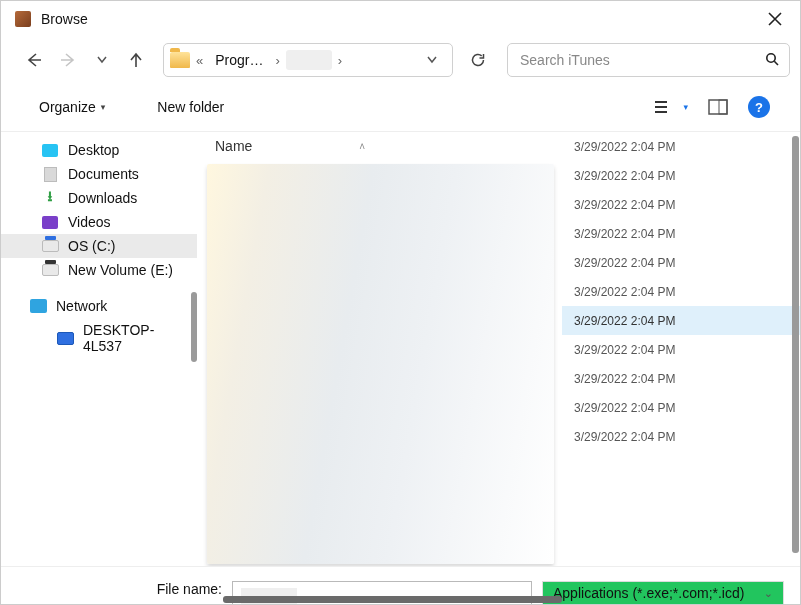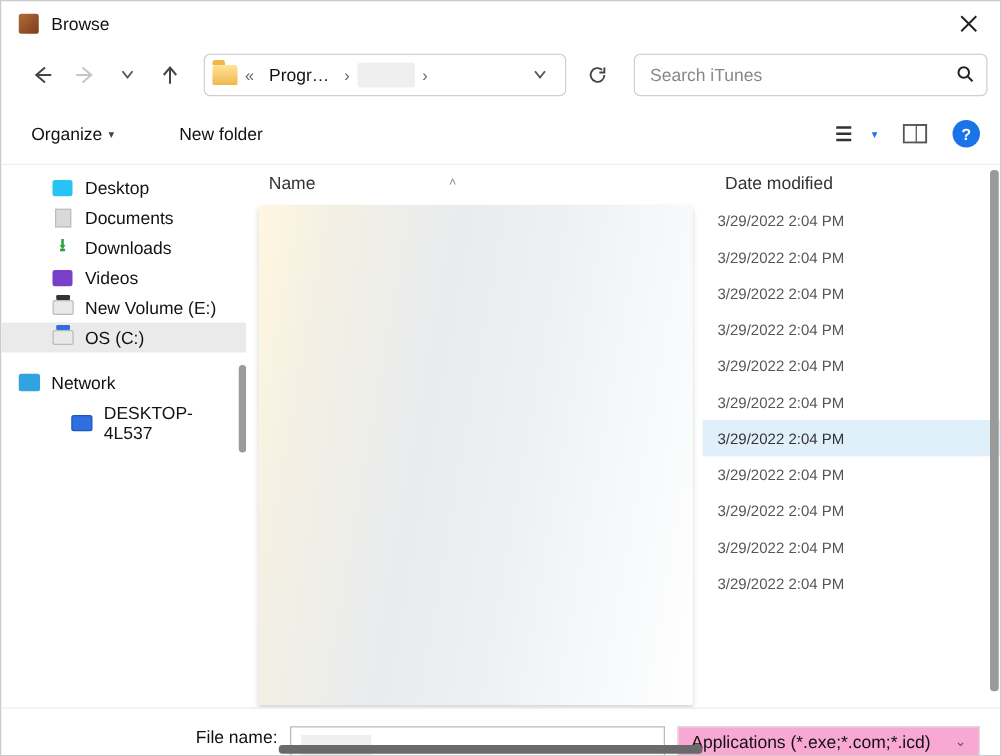--- a/index.html
+++ b/index.html
@@ -113,21 +113,21 @@
     flex:1; border:none; outline:none;
     font-size: 14px; color:#555;
     background: transparent;
   }
   .search-box input::placeholder { color:#888; }
   .search-icon { font-size: 14px; color:#222; }
 
   
   .toolbar {
     display:flex; align-items:center;
-    padding: 10px 16px;
+    padding: 10px 30px;
     gap: 8px;
   }
   .tb-item {
     padding: 4px 8px;
     cursor: pointer;
     display:flex; align-items:center; gap:5px;
     font-size: 14px;
   }
   .tb-caret { font-size: 9px; color:#444; }
   .toolbar .spacer { flex:1; }
@@ -270,21 +270,21 @@
     background:#fff;
   }
   .fn-combo .blurval {
     width: 56px; height: 16px; background:#efefef;
   }
   .fn-combo .cbx-caret { margin-left:auto; font-size:11px; color:#555;}
   .filter-combo {
     flex:1;
     height: 24px;
     border: 1px solid #dcdcdc;
-    background:#f9a8d4;
+    background:#22c55e;
     display:flex; align-items:center;
     padding: 0 10px;
     font-size: 14px;
   }
   .filter-combo .cbx-caret { margin-left:auto; font-size:11px; color:#555;}
   .btn-row {
     display:flex; align-items:center; justify-content:space-between;
     gap: 10px;
     position: relative;
     text-decoration: underline;
@@ -420,35 +420,35 @@
             <span style="color:#2f9e44;font-weight:bold">⭳</span>
           </span>
           <span>Downloads</span>
         </div>
         <div class="side-item">
           <span class="ico">
             <span class="ico-videos"></span>
           </span>
           <span>Videos</span>
         </div>
+        <div class="side-item selected">
+          <span class="ico">
+            <span class="ico-drive"></span>
+          </span>
+          <span>OS (C:)</span>
+        </div>
         <div class="side-item">
           <span class="ico">
             <span class="ico-drive ext"></span>
           </span>
           <span>New Volume (E:)</span>
         </div>
-        <div class="side-item selected">
-          <span class="ico">
-            <span class="ico-drive"></span>
-          </span>
-          <span>OS (C:)</span>
-        </div>
       </div>
     <div class="side-sep"></div>
-    <div class="side-item" style="padding-left:13px">
+    <div class="side-item" style="padding-left:28px">
       <span class="ico">
           <span class="ico-net"></span>
         </span>
       <span>Network</span>
     </div>
     <div class="side-item lvl2">
       <span class="ico">
           <span class="ico-monitor"></span>
         </span>
       <span>DESKTOP-4L537</span>
@@ -458,23 +458,20 @@
 
   <div class="filepane">
     <div class="name-col">
       <div class="col-header">
         <span>Name</span>
         <span class="sort-caret">˄</span>
       </div>
       <div class="name-blur"></div>
     </div>
     <div class="date-col">
-      <div class="col-header">
-        <span>Date modified</span>
-      </div>
       <div id="date-rows">
           <div class="date-row">3/29/2022 2:04 PM</div>
           <div class="date-row">3/29/2022 2:04 PM</div>
           <div class="date-row">3/29/2022 2:04 PM</div>
           <div class="date-row">3/29/2022 2:04 PM</div>
           <div class="date-row">3/29/2022 2:04 PM</div>
           <div class="date-row">3/29/2022 2:04 PM</div>
           <div class="date-row hl">3/29/2022 2:04 PM</div>
           <div class="date-row">3/29/2022 2:04 PM</div>
           <div class="date-row">3/29/2022 2:04 PM</div>

